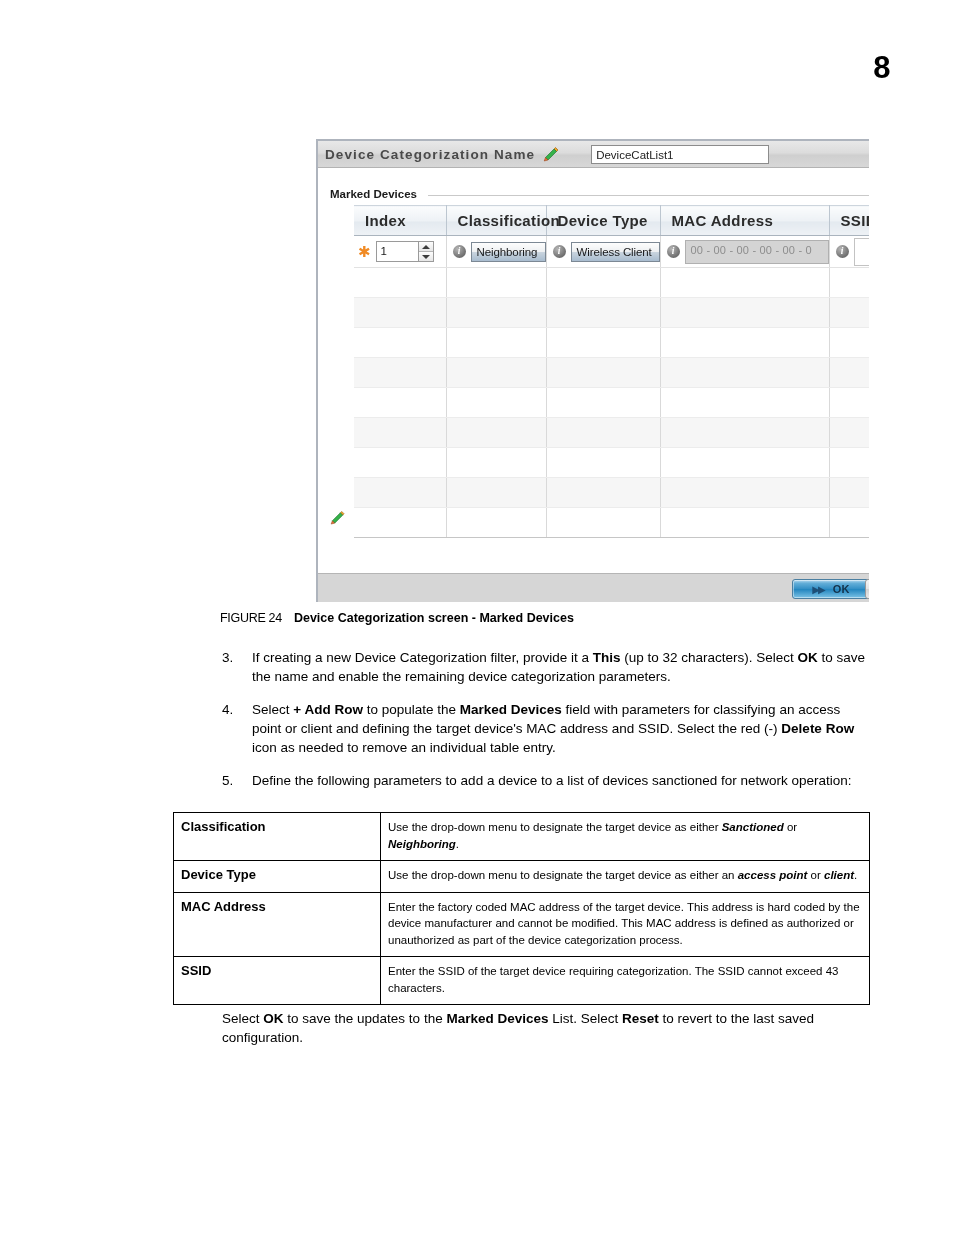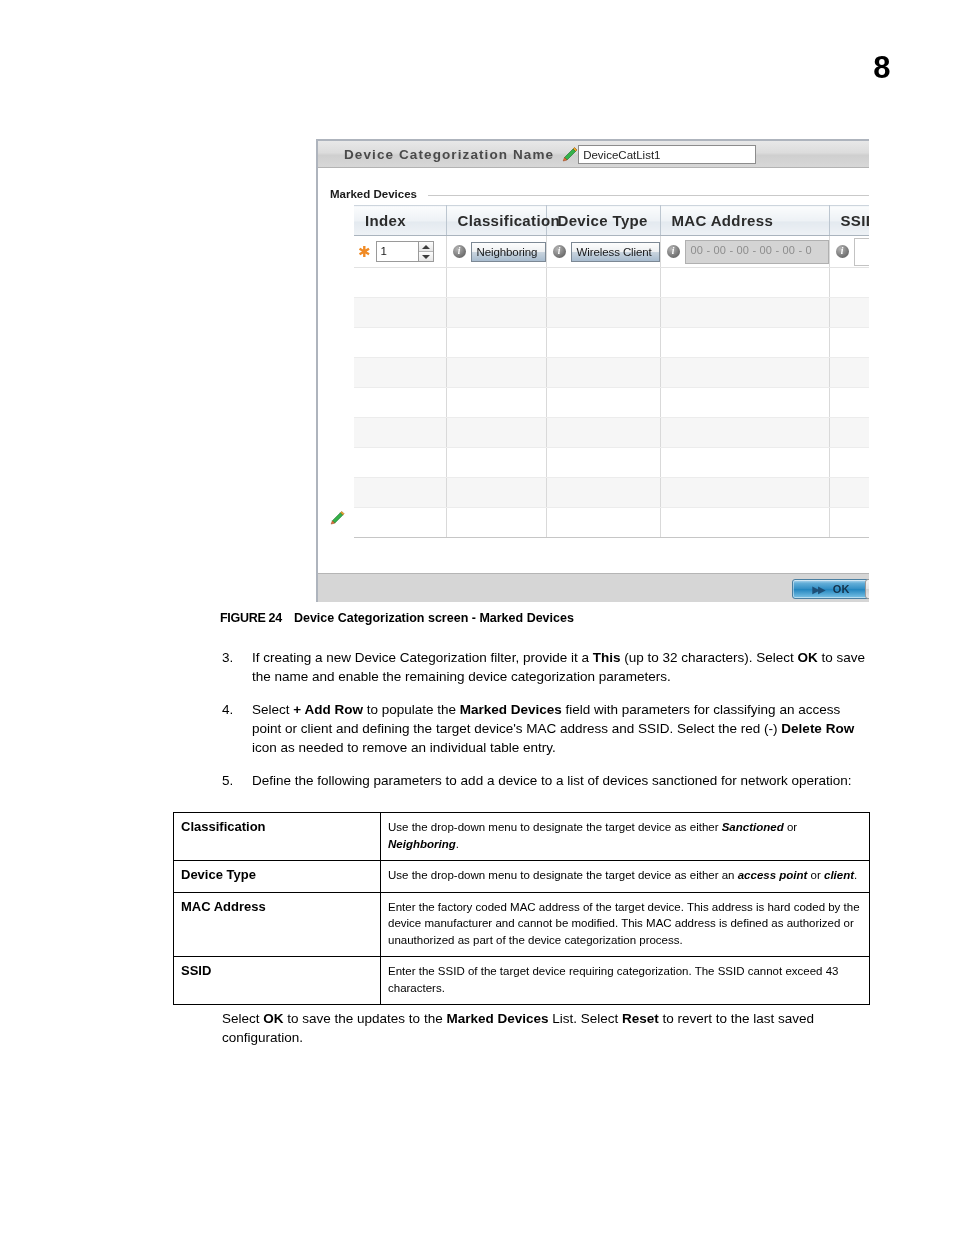--- a/index.html
+++ b/index.html
@@ -45,39 +45,38 @@
   .shot-titlebar {
     position: absolute;
     left: 0; top: 0;
     width: 553px;
     height: 27px;
     background: linear-gradient(to bottom, #e8e8e8 0%, #dcdcdc 45%, #cfcfcf 55%, #d7d7d7 100%);
     border-bottom: 1px solid #b3b3b3;
     box-sizing: border-box;
     display: flex;
     align-items: center;
-    padding-left: 19px;
   }
   .shot-title-text {
     margin-left: 7px;
     font-size: 13.5px;
     font-weight: bold;
     letter-spacing: 1.1px;
     color: #4a4a4a;
     font-family: "Liberation Sans", sans-serif;
   }
   .pencil-icon {
     display: inline-block;
     width: 16px;
     height: 16px;
     margin-left: 8px;
     flex: 0 0 16px;
   }
   .name-input {
-    margin-left: 0;
+    margin-left: 32px;
     width: 178px;
     height: 19px;
     background: #ffffff;
     border: 1px solid #8c8c8c;
     box-sizing: border-box;
     font-size: 11.5px;
     color: #222;
     padding: 2px 4px;
     font-family: "Liberation Sans", sans-serif;
     line-height: 15px;
@@ -340,21 +339,21 @@
 
   
   .fig-caption {
     position: absolute;
     left: 220px;
     top: 611px;
     font-size: 12.5px;
     font-family: "Liberation Sans", sans-serif;
   }
   .fig-caption .fig-label {
-    font-weight: bold;
+    font-weight: normal;
     letter-spacing: -0.3px;
   }
   .fig-caption .fig-text {
     font-weight: bold;
     margin-left: 12px;
   }
 
   
   .steps {
     position: absolute;

